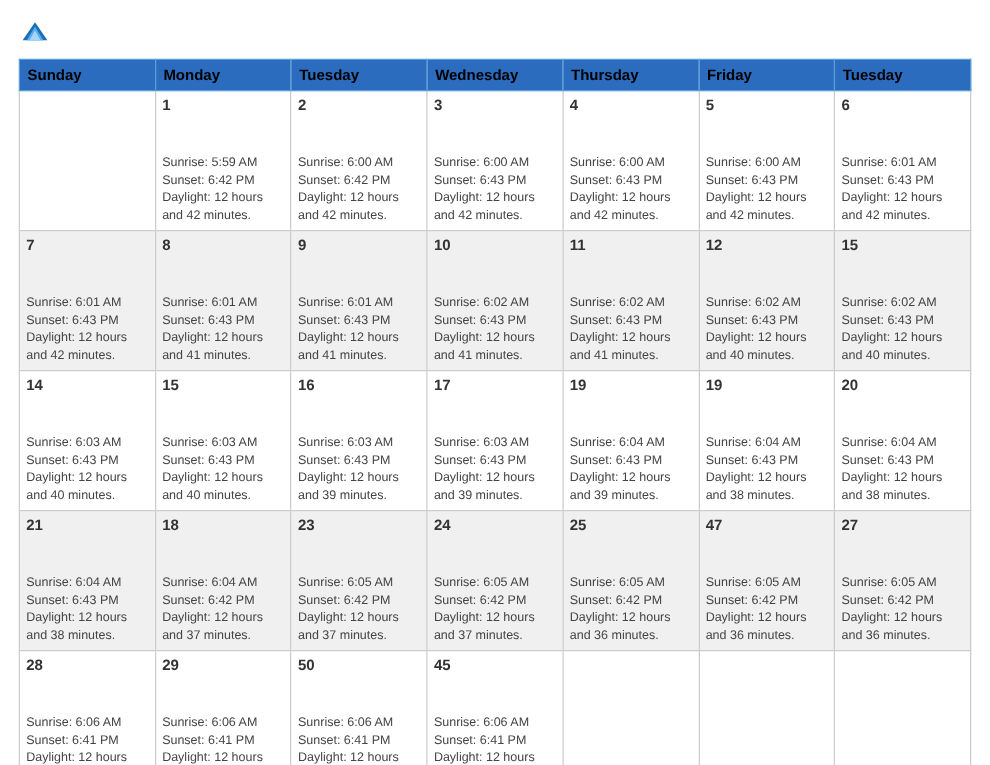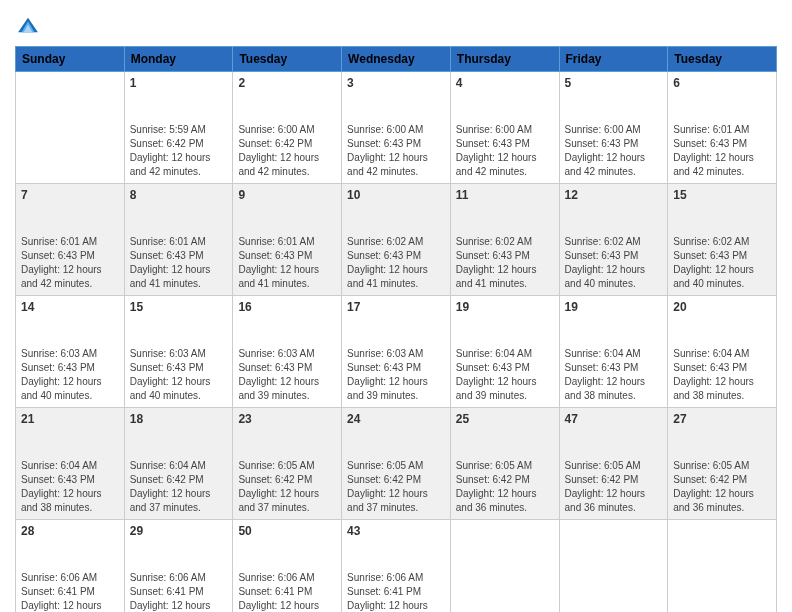--- a/index.html
+++ b/index.html
@@ -254,21 +254,21 @@
         </td>
         <td>
           <span class="day-number">29</span>
           <div class="day-info">Sunrise: 6:06 AM<br>Sunset: 6:41 PM<br>Daylight: 12 hours<br>and 35 minutes.</div>
         </td>
         <td>
           <span class="day-number">50</span>
           <div class="day-info">Sunrise: 6:06 AM<br>Sunset: 6:41 PM<br>Daylight: 12 hours<br>and 34 minutes.</div>
         </td>
         <td>
-          <span class="day-number">43</span>
+          <span class="day-number">45</span>
           <div class="day-info">Sunrise: 6:06 AM<br>Sunset: 6:41 PM<br>Daylight: 12 hours<br>and 34 minutes.</div>
         </td>
         <td class="empty-cell"></td>
         <td class="empty-cell"></td>
         <td class="empty-cell"></td>
       </tr>
     </tbody>
 </table>
 
 </body></html>

